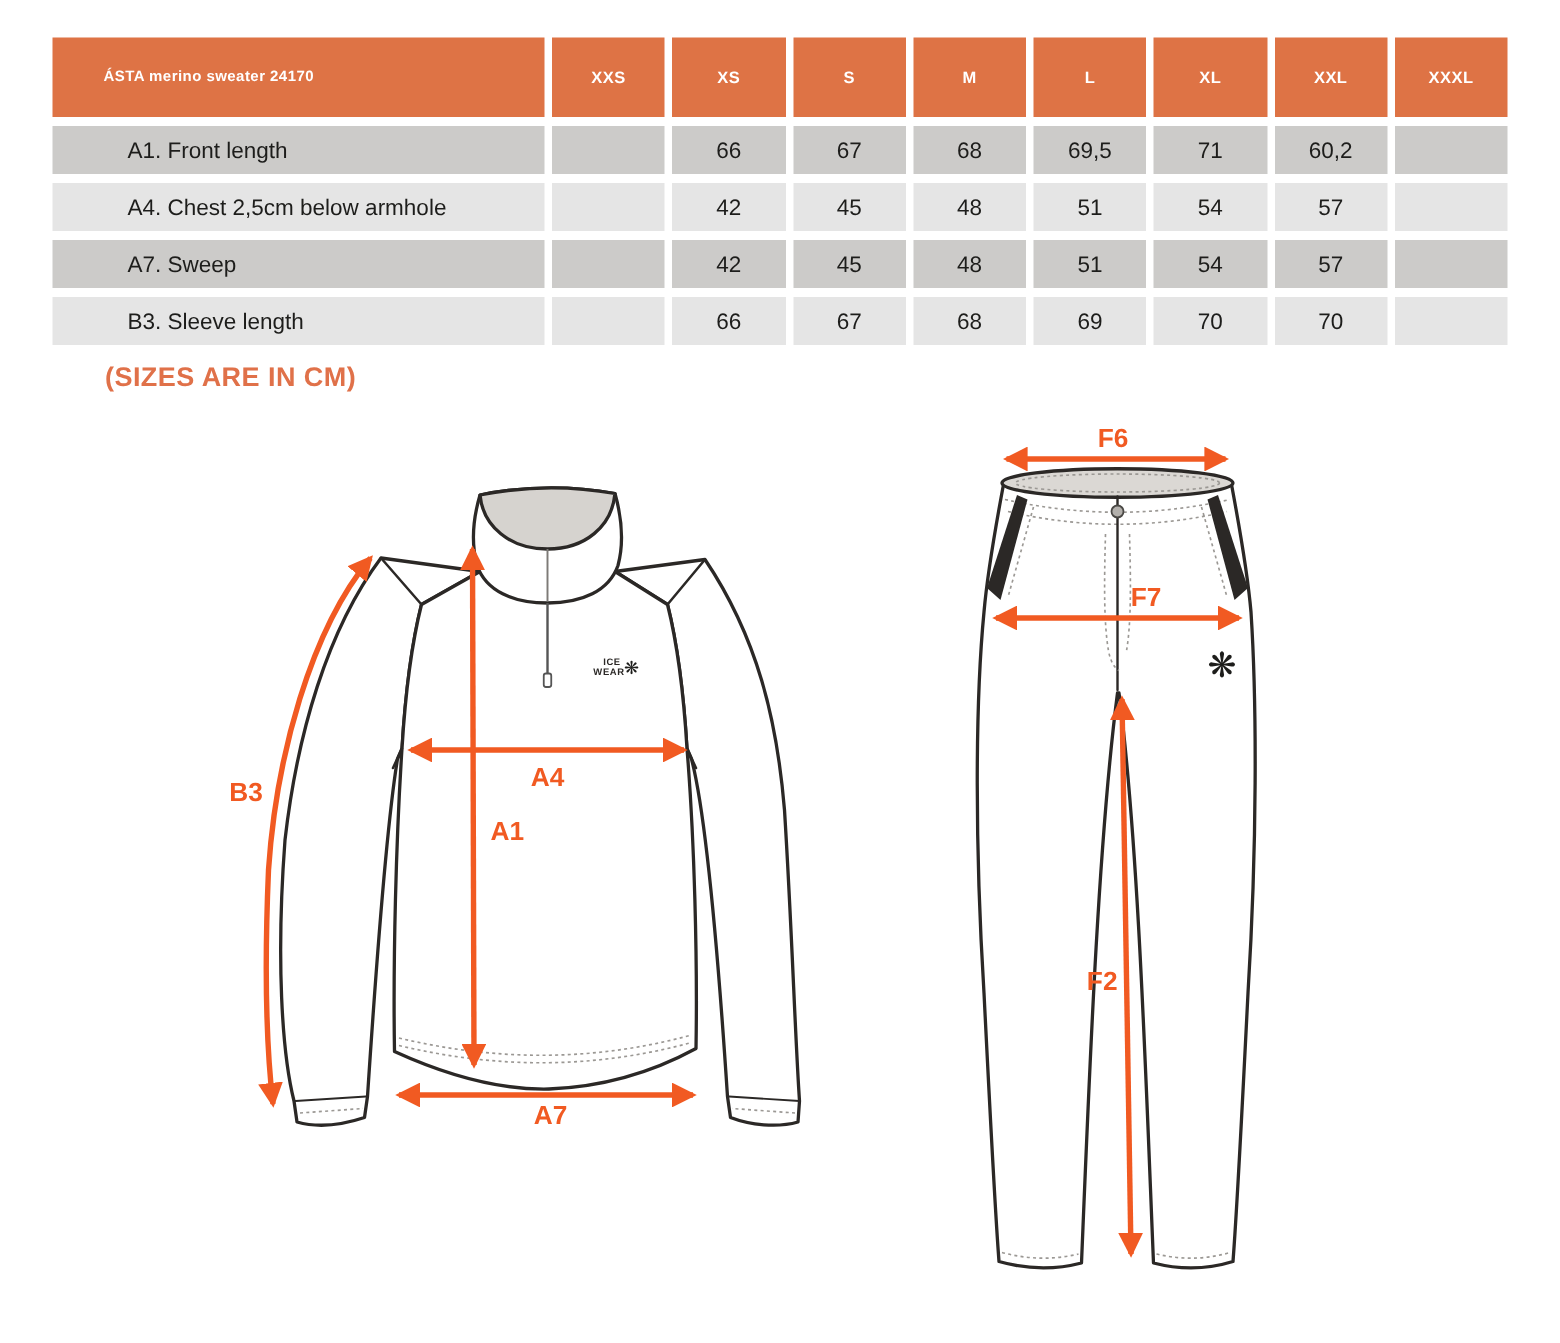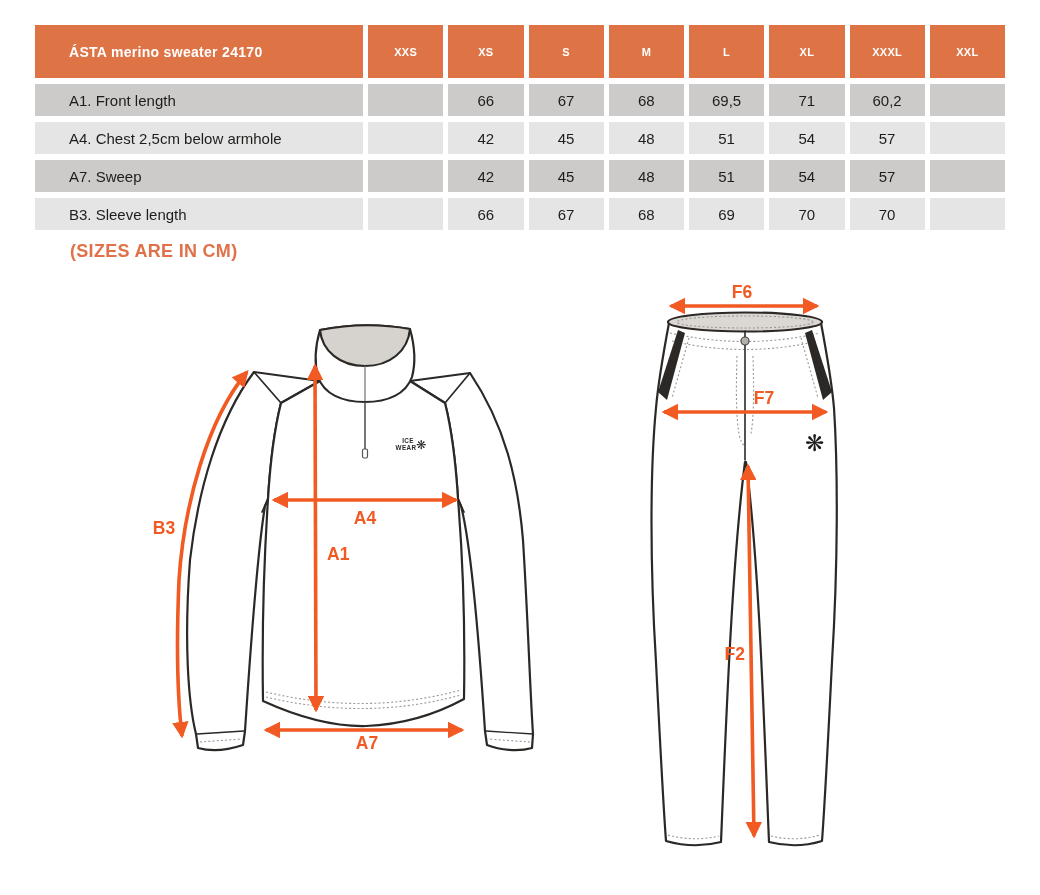--- a/index.html
+++ b/index.html
@@ -6,23 +6,23 @@
   .page{position:relative;width:1040px;height:895px;background:#fff;overflow:hidden;
         font-family:"Liberation Sans",sans-serif;}
   
   .size-table{position:absolute;left:35px;top:25px;width:970px;
               display:grid;grid-template-columns:328px repeat(8,1fr);
               column-gap:5px;row-gap:6px;}
   .cell{display:flex;align-items:center;justify-content:center;
         font-size:15px;color:#1d1d1b;white-space:nowrap;}
   .head{background:#DE7345;color:#ffffff;font-weight:bold;height:53px;
         font-size:11px;letter-spacing:.3px;}
-  .title-cell{justify-content:flex-start;padding-left:34px;font-size:14px;}
+  .title-cell{justify-content:flex-start;padding-left:34px;font-size:10px;}
   .body-cell{height:32px;}
-  .label-cell{justify-content:flex-start;padding-left:34px;text-align:center;}
+  .label-cell{justify-content:flex-start;padding-left:50px;text-align:center;}
   .r-dark{background:#CCCBC9;}
   .r-light{background:#e5e5e5;}
   
   .note{position:absolute;left:70px;top:241px;color:#E07149;font-weight:bold;
         font-size:18px;letter-spacing:.3px;}
   
   .diagram{position:absolute;left:0;top:278px;width:1040px;height:617px;}
   .outline{fill:#ffffff;stroke:#2B2826;stroke-width:2.2;stroke-linejoin:round;stroke-linecap:round;}
   .grayfill{fill:#D6D3CF;stroke:#2B2826;stroke-width:2.2;stroke-linejoin:round;}
   .waistfill{fill:#DBD8D4;stroke:#2B2826;stroke-width:2.2;}
@@ -43,22 +43,22 @@
 
   <div class="size-table">
 
     <div class="cell head title-cell">ÁSTA merino sweater 24170</div>
     <div class="cell head">XXS</div>
     <div class="cell head">XS</div>
     <div class="cell head">S</div>
     <div class="cell head">M</div>
     <div class="cell head">L</div>
     <div class="cell head">XL</div>
+    <div class="cell head">XXL</div>
     <div class="cell head">XXXL</div>
-    <div class="cell head">XXL</div>
 
     <div class="cell body-cell r-dark label-cell">A1. Front length</div>
     <div class="cell body-cell r-dark"></div>
     <div class="cell body-cell r-dark">66</div>
     <div class="cell body-cell r-dark">67</div>
     <div class="cell body-cell r-dark">68</div>
     <div class="cell body-cell r-dark">69,5</div>
     <div class="cell body-cell r-dark">71</div>
     <div class="cell body-cell r-dark">60,2</div>
     <div class="cell body-cell r-dark"></div>

